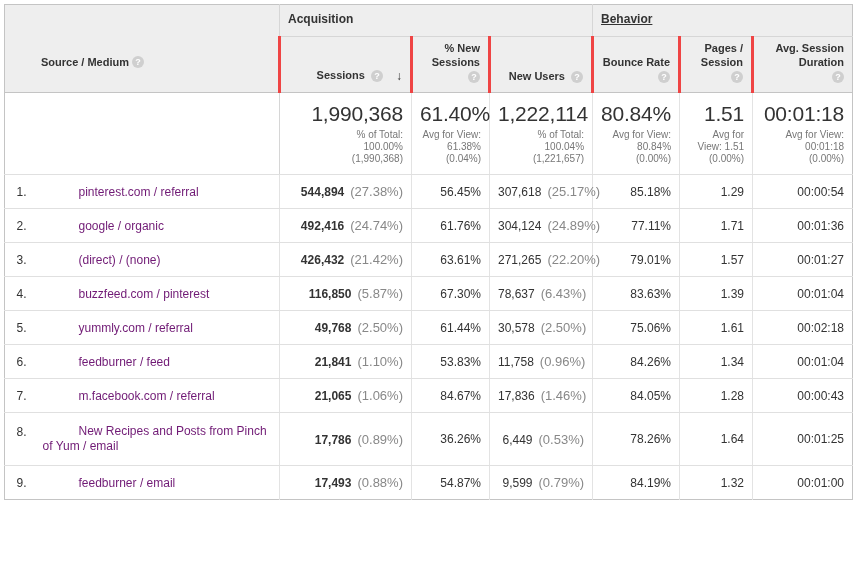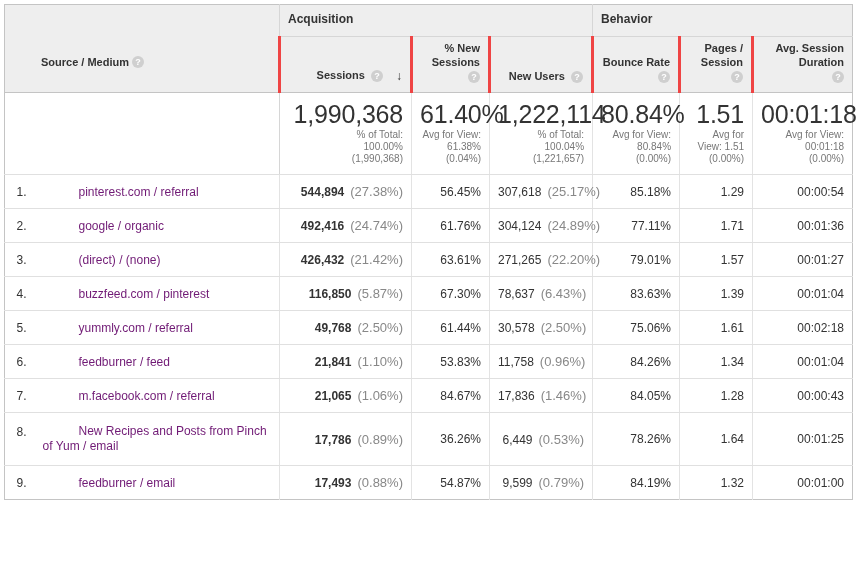--- a/index.html
+++ b/index.html
@@ -96,21 +96,21 @@
     border-bottom: 1px solid #c4c4c4;
     border-right: 1px solid #e3e3e3;
     padding: 10px 8px 10px 8px;
     vertical-align: top;
     background: #fff;
   }
   .totals td.firstcol {
     border-right: 1px solid #d6d6d6;
   }
   .tot-big {
-    font-size: 25px;
+    font-size: 21px;
     color: #333;
     text-align: right;
     line-height: 24px;
     font-weight: normal;
     letter-spacing: -0.2px;
   }
   .tot-sub {
     font-size: 10px;
     color: #777;
     text-align: right;
@@ -184,21 +184,21 @@
         <col class="c-newp">
       <col class="c-newu">
         <col class="c-bounce">
         <col class="c-pages">
         <col class="c-dur">
     </colgroup>
     <thead>
       <tr class="group-row">
         <th colspan="2" class="blank-group"></th>
         <th colspan="3">Acquisition</th>
-        <th colspan="3" style="border-right:none;">Behavior</th>
+        <th colspan="3" style="border-right:none;text-decoration:underline;">Behavior</th>
       </tr>
       <tr class="sub-row">
         <th colspan="2" class="src">
           <span class="srccell-inner">
             <span>Source / Medium</span>
             <span class="q-icon">?</span>
           </span>
         </th>
         <th class="num">
           <span>Sessions</span>

